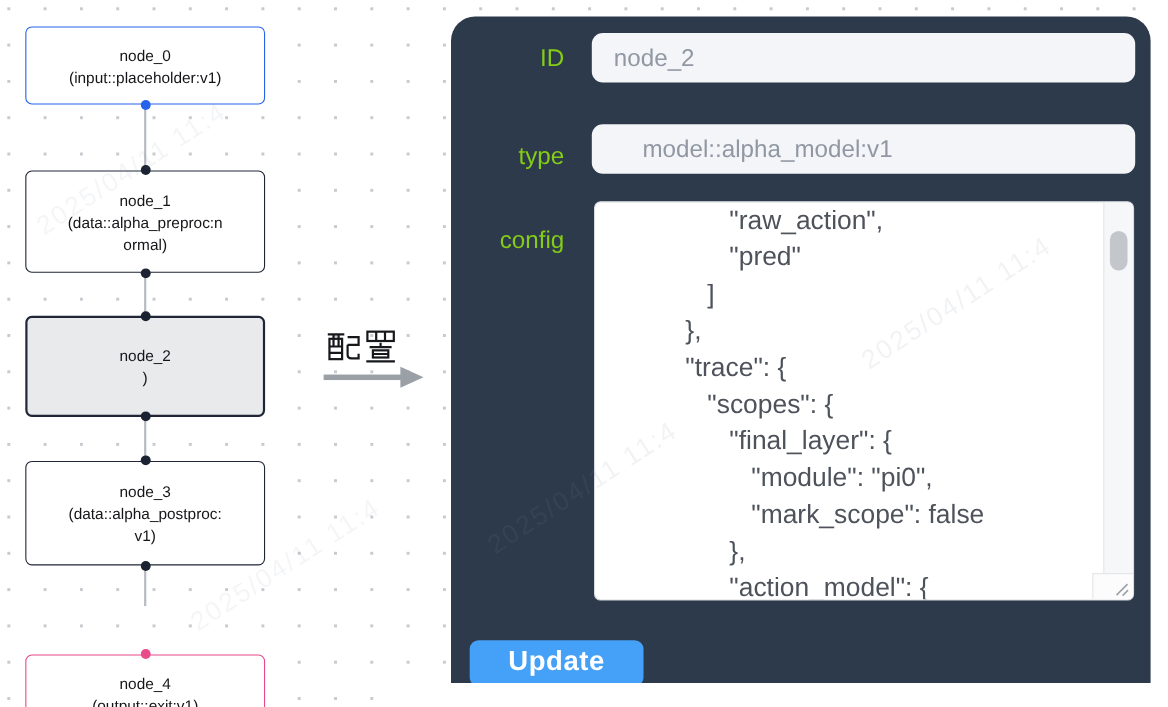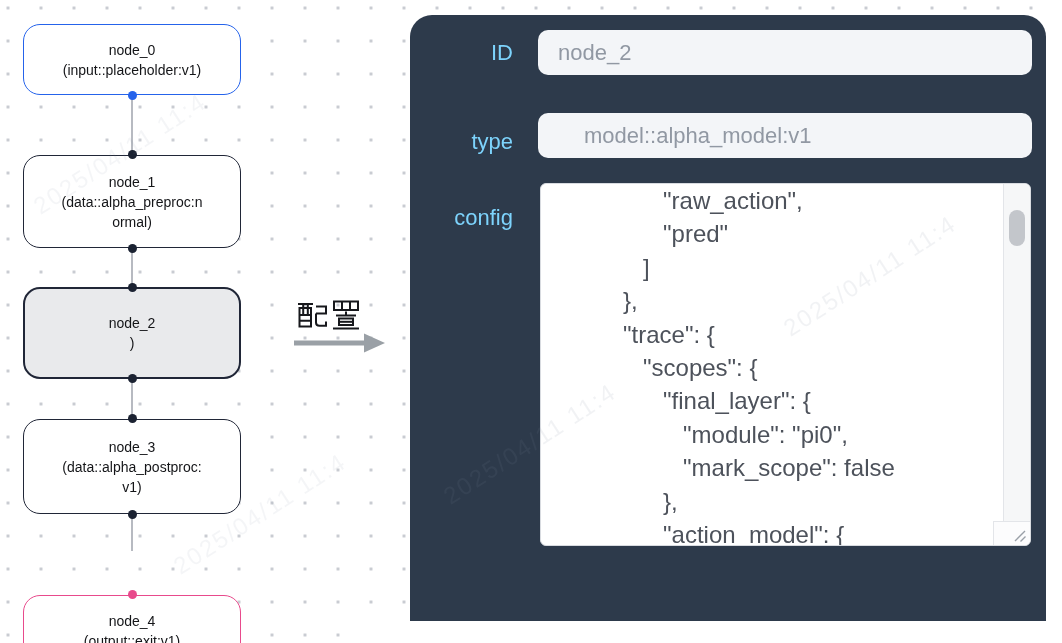--- a/index.html
+++ b/index.html
@@ -19,21 +19,21 @@
         font-size:24px; letter-spacing:2px; color:#7d8aa0; opacity:0.10;
         transform:rotate(-33deg); }
   .wm1 { left:770px; top:262px; }
   .wm2 { left:430px; top:430px; }
   .wm3 { left:20px;  top:140px; opacity:0.08; }
   .wm4 { left:160px; top:500px; opacity:0.08; }
 
   
   .flow { position:absolute; left:0; top:0; width:340px; height:643px; z-index:2; }
   .node { position:absolute; left:23px; width:218px; background:#ffffff;
-          border:1.5px solid #202637; border-radius:17px;
+          border:1.5px solid #202637; border-radius:6px;
           display:flex; flex-direction:column; align-items:center; justify-content:center;
           text-align:center; font-size:14px; line-height:20px; color:#141518; }
   .node-n0 { top:24px;  height:71px; border-color:#2563eb; }
   .node-n1 { top:155px; height:93px; }
   .node-n2 { top:287px; height:92px; background:#e9eaec; border-width:2.5px; }
   .node-n3 { top:419px; height:95px; }
   .node-n4 { top:551px; height:71px; border-color:#e84a8c;margin-top:44px; }
   .handle { position:absolute; left:50%; width:9px; height:9px; margin-left:-4.5px;
             border-radius:50%; background:#1b2232; }
   .handle-top { top:-6px; } .handle-bottom { bottom:-6px; }
@@ -47,21 +47,21 @@
   
   .annotation { position:absolute; left:290px; top:296px; width:100px; height:70px; z-index:2; }
   .cjk { position:absolute; left:6px; top:2px; }
   .vh { position:absolute; width:1px; height:1px; overflow:hidden; clip-path:inset(100%); }
   .arrow { position:absolute; left:4px; top:36px; }
 
   
   .panel { position:absolute; left:410px; top:15px; width:636px; height:606px;
            background:#2d3a4b; border-radius:22px 22px 0 0; overflow:hidden; z-index:3; }
   .lbl { position:absolute; left:0; width:103px; text-align:right;
-         color:#7dd3fc; font-size:22px; }
+         color:#84cc16; font-size:22px; }
   .lbl-id   { top:15px; height:45px; line-height:45px; }
   .lbl-type { top:104px; height:45px; line-height:45px; }
   .lbl-config { top:190px; height:26px; line-height:26px;padding-left:36px; }
   .field { position:absolute; left:128px; width:494px; height:45px;
            background:#f3f5f8; border:none; border-radius:10px;
            color:#9198a3; font-size:22px; padding:0 0 0 20px; outline:none;
            font-family:"Liberation Sans", sans-serif; }
   .field-id { top:15px; } .field-type { top:98px;padding-left:46px; }
 
   .cfgbox { position:absolute; left:130px; top:168px; width:491px; height:363px;
@@ -189,15 +189,16 @@
       <div class="sb-track">
         <div class="sb-thumb"></div>
       </div>
       <div class="rs-corner">
         <svg width="15" height="15" viewBox="0 0 15 15">
           <path d="M3 13 L13 3 M8.5 13.5 L13.5 8.5" stroke="#9aa0a8" stroke-width="1.4" fill="none"></path>
         </svg>
       </div>
     </div>
 
+    <button class="btn-update">Update</button>
   </div>
 
 </div>
 
 </body></html>

